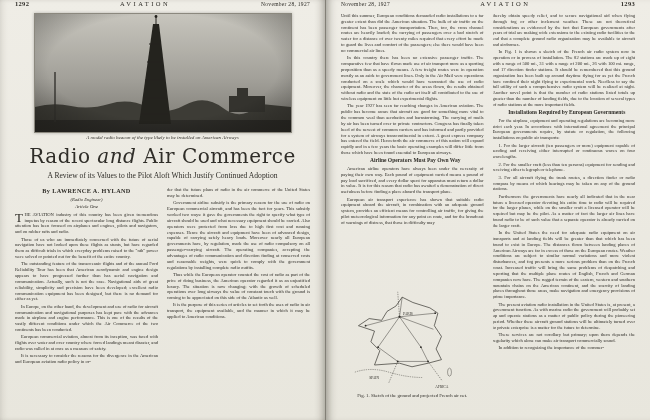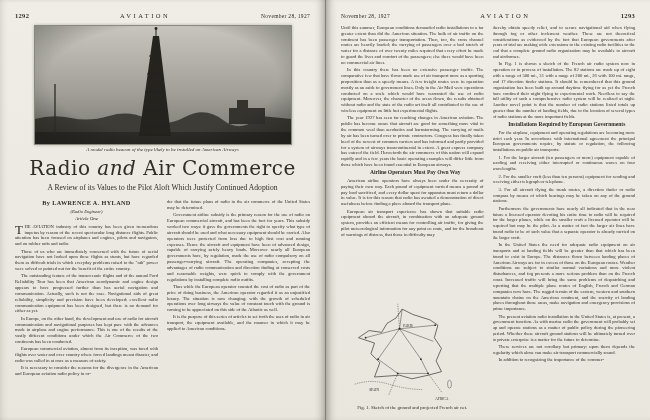--- a/index.html
+++ b/index.html
@@ -1,17 +1,17 @@
 <!DOCTYPE html>
 <html><head>
 <meta charset="utf-8">
 <style>
   html,body{margin:0;padding:0;background:#9a978e;}
   .spread{width:650px;height:420px;display:flex;font-family:"Liberation Serif",serif;color:#2f2d28;overflow:hidden;}
-  .page{width:325px;height:420px;box-sizing:border-box;background:linear-gradient(#efede6,#e8e6dd);padding:12px 15px 8px;position:relative;overflow:hidden;}
+  .page{width:325px;height:420px;box-sizing:border-box;background:linear-gradient(#efede6,#e8e6dd);padding:0 15px 8px;position:relative;overflow:hidden;}
   .page-left{box-shadow:inset -8px 0 10px -7px rgba(40,35,25,.45), inset 4px 0 8px -5px rgba(40,35,25,.25);}
   .page-right{box-shadow:inset 8px 0 10px -7px rgba(40,35,25,.5);border-left:1px solid #827f76;}
   .running-head{display:flex;justify-content:space-between;align-items:baseline;height:10px;}
   .running-head .pnum{font-size:6.5px;font-weight:bold;letter-spacing:.3px;}
   .running-head .journal{font-size:6.5px;letter-spacing:2.5px;}
   .running-head .date{font-size:5.5px;letter-spacing:.3px;}
   .photo{width:256px;height:118px;margin:3px auto 2px;position:relative;border:1px solid #8b887e;box-shadow:0 0 3px rgba(0,0,0,.25);}
   .photo svg{display:block;}
   .photo-caption{text-align:center;font-style:italic;font-size:5px;margin:2px 0 4px;}
   .art-title{text-align:center;font-family:"DejaVu Serif",serif;font-weight:normal;font-size:20px;margin:4px 0 3px;letter-spacing:.5px;}

